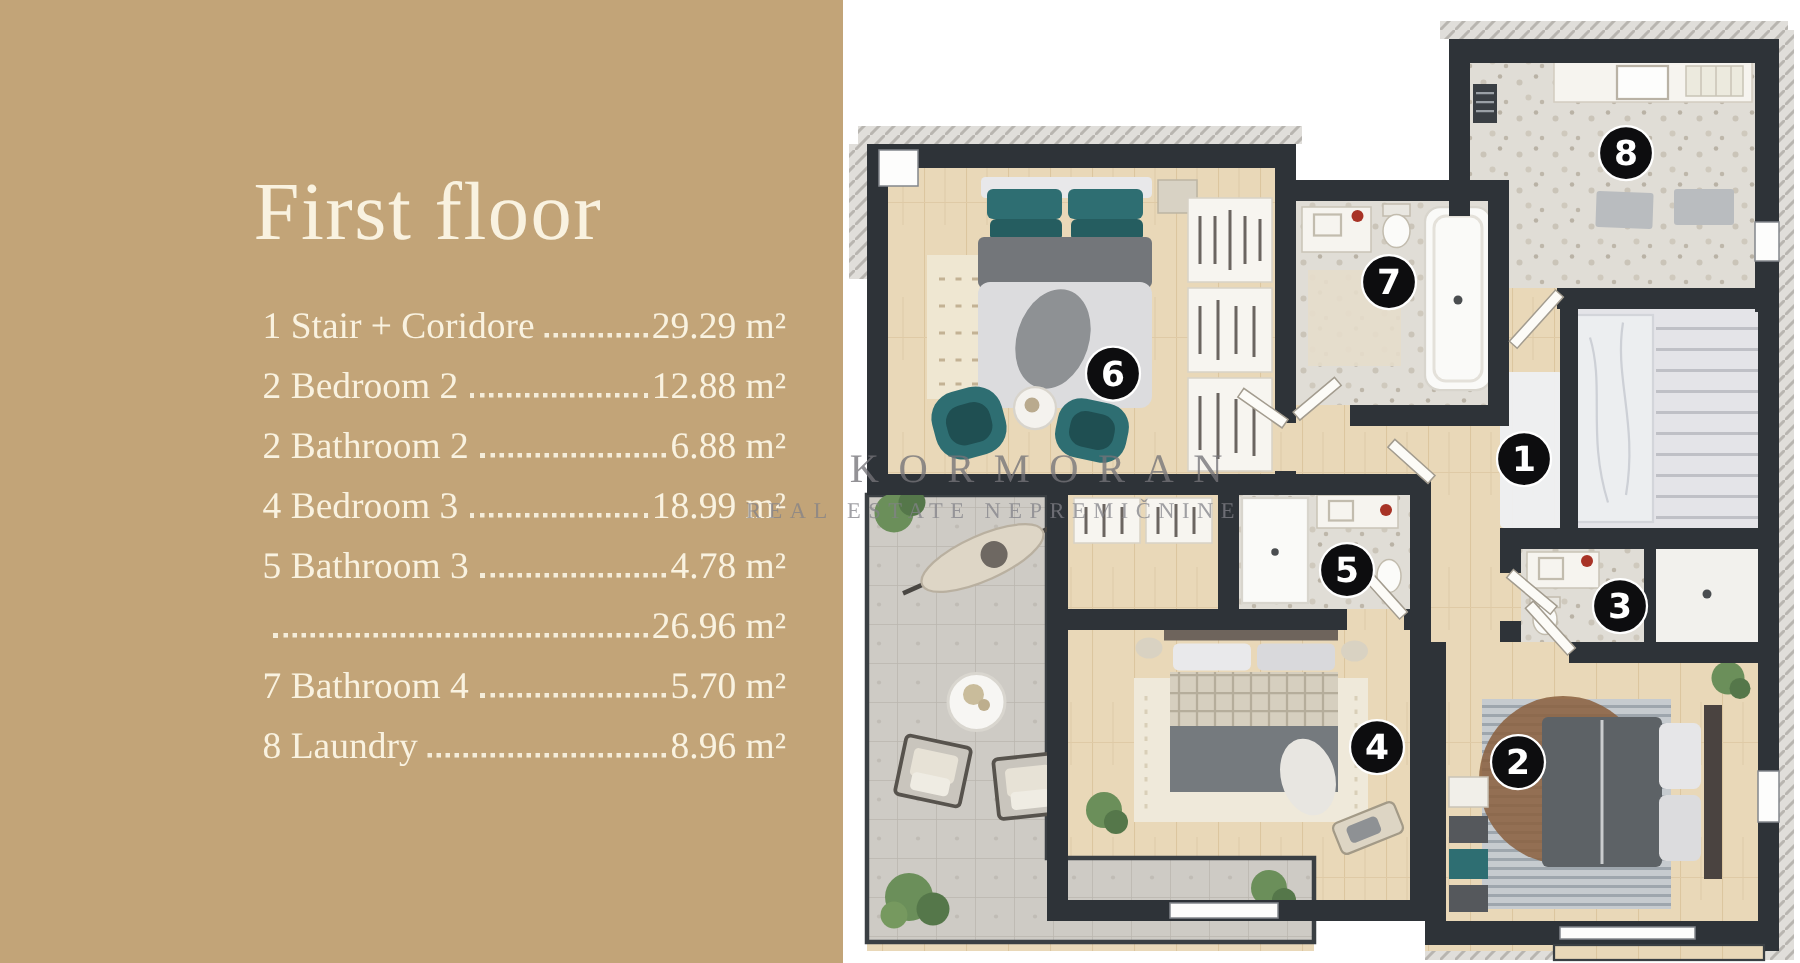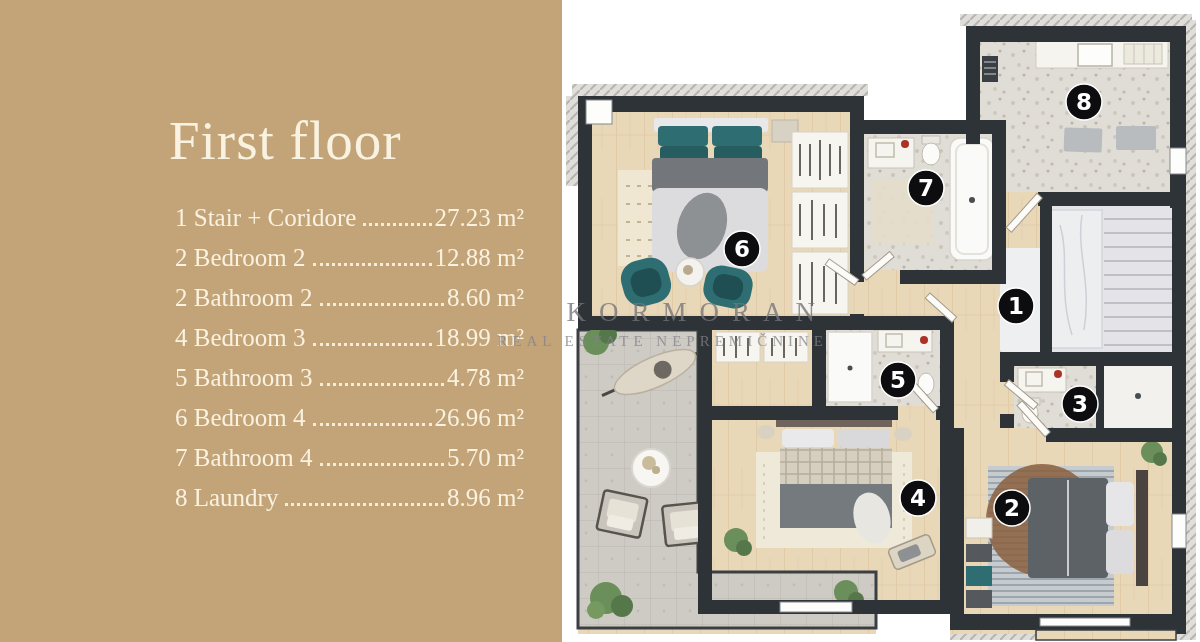--- a/index.html
+++ b/index.html
@@ -32,49 +32,48 @@
 <body>
 
 <div class="stage">
 
   <aside class="panel">
     <h1>First floor</h1>
     <ul class="legend" id="legend-list">
   <li>
     <span class="li-label">1 Stair + Coridore</span>
     <span class="li-dots"></span>
-    <span class="li-area">27.23 m²</span>
+    <span class="li-area">29.29 m²</span>
   </li>
 
   <li>
     <span class="li-label">2 Bedroom 2</span>
     <span class="li-dots"></span>
     <span class="li-area">12.88 m²</span>
   </li>
 
   <li>
     <span class="li-label">2 Bathroom 2</span>
     <span class="li-dots"></span>
-    <span class="li-area">8.60 m²</span>
+    <span class="li-area">6.88 m²</span>
   </li>
 
   <li>
     <span class="li-label">4 Bedroom 3</span>
     <span class="li-dots"></span>
     <span class="li-area">18.99 m²</span>
   </li>
 
   <li>
     <span class="li-label">5 Bathroom 3</span>
     <span class="li-dots"></span>
     <span class="li-area">4.78 m²</span>
   </li>
 
   <li>
-    <span class="li-label">6 Bedroom 4</span>
     <span class="li-dots"></span>
     <span class="li-area">26.96 m²</span>
   </li>
 
   <li>
     <span class="li-label">7 Bathroom 4</span>
     <span class="li-dots"></span>
     <span class="li-area">5.70 m²</span>
   </li>
 

